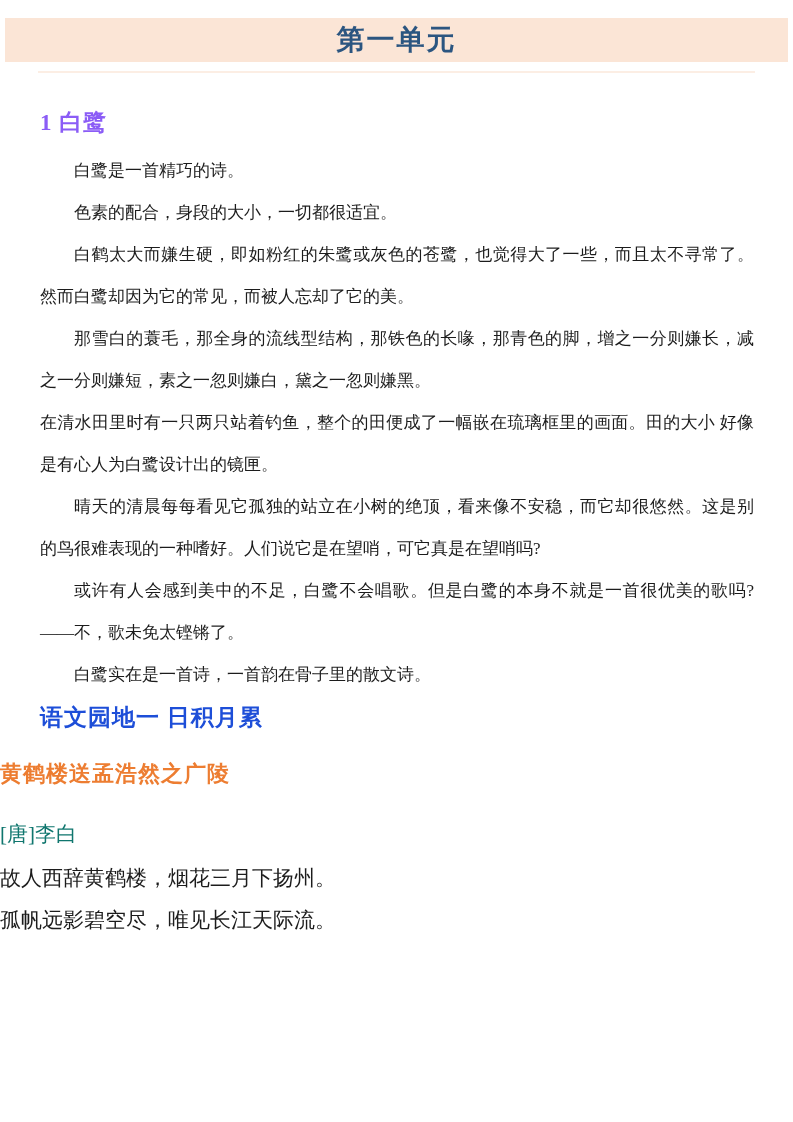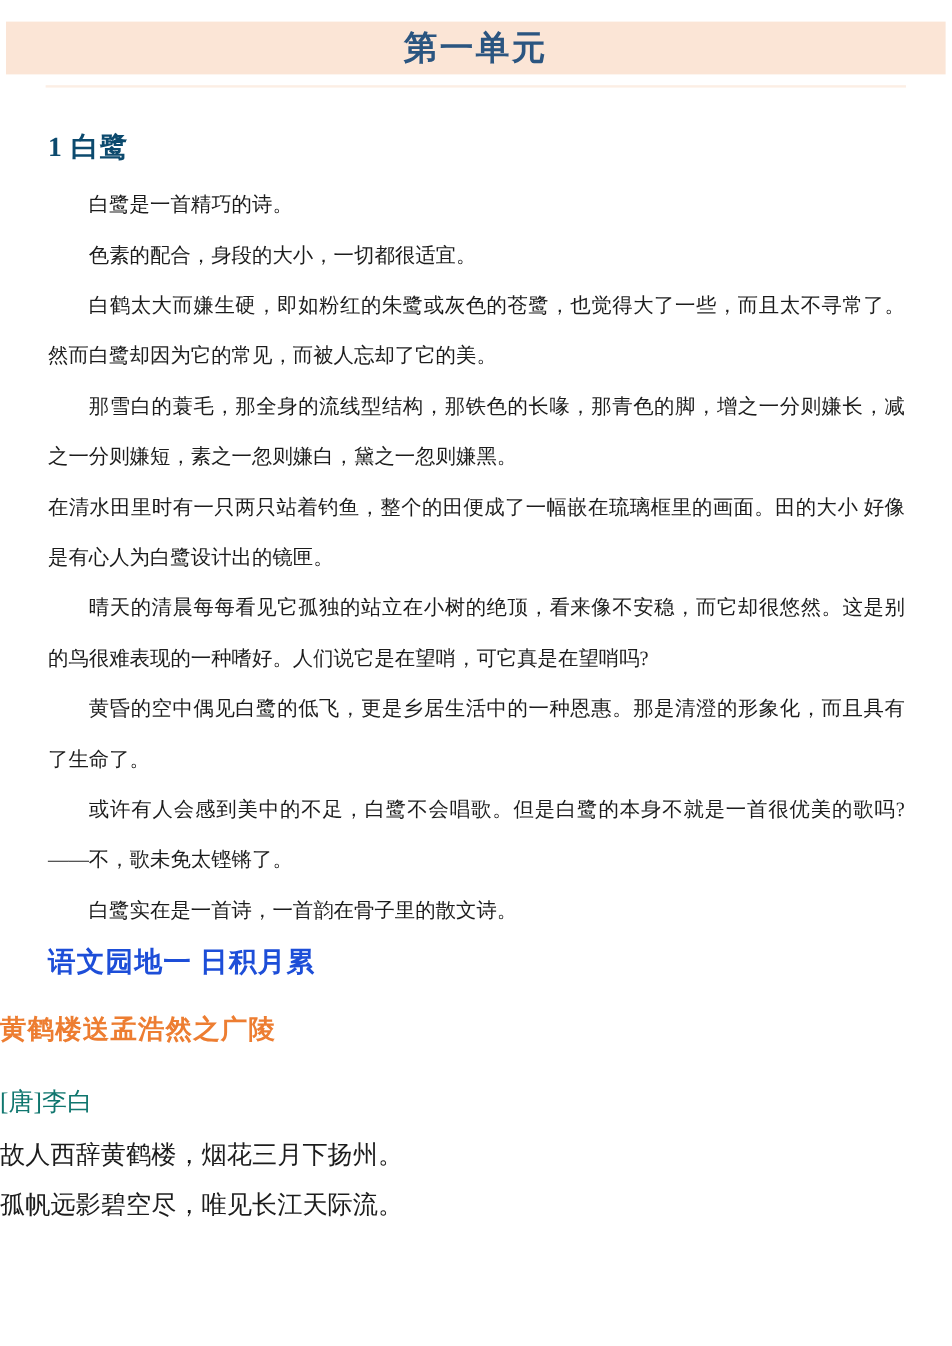--- a/index.html
+++ b/index.html
@@ -36,21 +36,21 @@
   .banner-rule {
     margin: 9px auto 0 auto;
     width: 717px;
     height: 2px;
     background: #FCEEE4;
   }
   .lesson-heading {
     margin: 34px 0 0 40px;
     font-size: 23px;
     font-weight: bold;
-    color: #0c4a6e;
+    color: #8b5cf6;
     letter-spacing: 1px;
   }
   .body-text {
     margin: 12px 40px 0 40px;
     width: 714px;
     font-size: 17px;
     line-height: 42px;
     text-align: justify;
     text-justify: inter-ideograph;
     color: #1c1c1c;
@@ -98,21 +98,20 @@
 
   <div class="lesson-heading">1 白鹭</div>
 
   <div class="body-text">
     <p>白鹭是一首精巧的诗。</p>
     <p>色素的配合，身段的大小，一切都很适宜。</p>
     <p>白鹤太大而嫌生硬，即如粉红的朱鹭或灰色的苍鹭，也觉得大了一些，而且太不寻常了。 然而白鹭却因为它的常见，而被人忘却了它的美。</p>
     <p>那雪白的蓑毛，那全身的流线型结构，那铁色的长喙，那青色的脚，增之一分则嫌长，减 之一分则嫌短，素之一忽则嫌白，黛之一忽则嫌黑。</p>
     <p class="no-indent">在清水田里时有一只两只站着钓鱼，整个的田便成了一幅嵌在琉璃框里的画面。田的大小 好像是有心人为白鹭设计出的镜匣。</p>
     <p>晴天的清晨每每看见它孤独的站立在小树的绝顶，看来像不安稳，而它却很悠然。这是别 的鸟很难表现的一种嗜好。人们说它是在望哨，可它真是在望哨吗?</p>
-    <p>黄昏的空中偶见白鹭的低飞，更是乡居生活中的一种恩惠。那是清澄的形象化，而且具有 了生命了。</p>
     <p>或许有人会感到美中的不足，白鹭不会唱歌。但是白鹭的本身不就是一首很优美的歌吗? ——不，歌未免太铿锵了。</p>
     <p>白鹭实在是一首诗，一首韵在骨子里的散文诗。</p>
   </div>
 
   <div class="section-heading">语文园地一 日积月累</div>
 
   <div class="poem">
     <div class="poem-title">黄鹤楼送孟浩然之广陵</div>
     <div class="poem-author">[唐]李白</div>
     <div class="poem-line">故人西辞黄鹤楼，烟花三月下扬州。</div>

